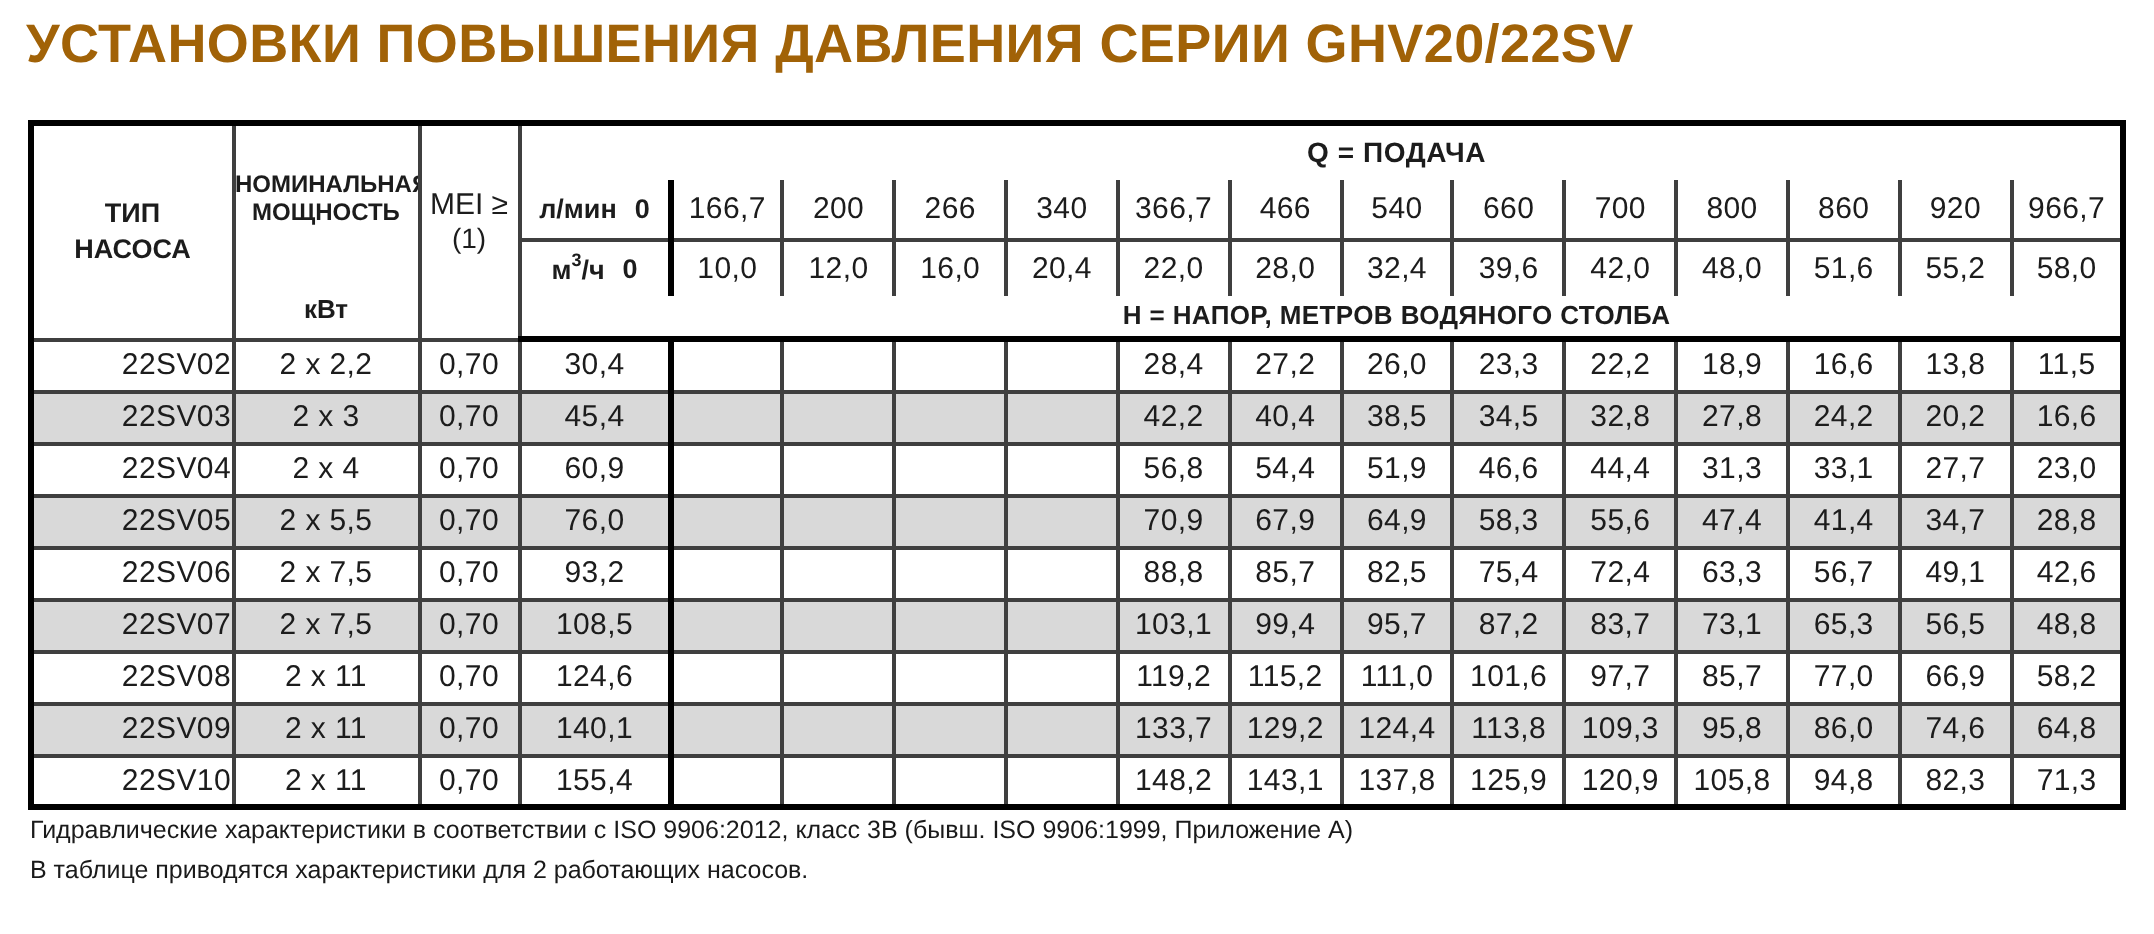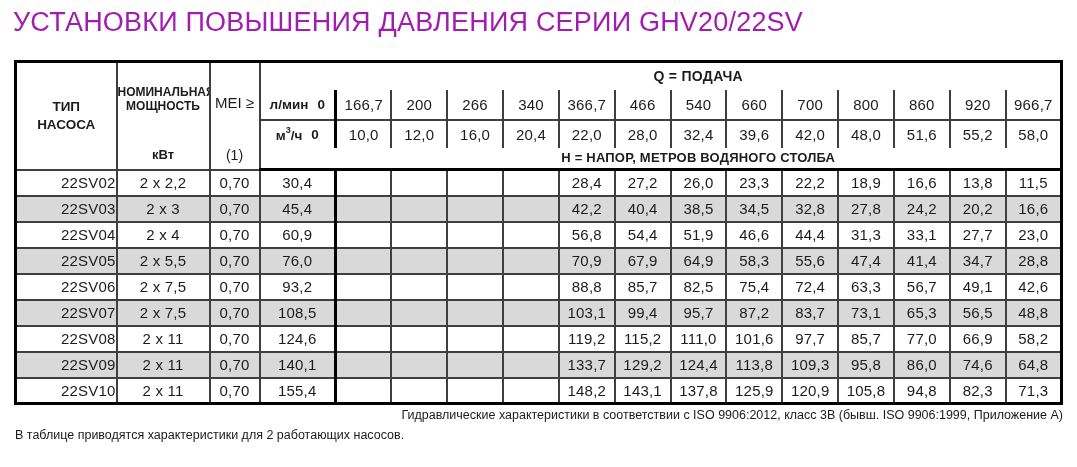--- a/index.html
+++ b/index.html
@@ -1,31 +1,31 @@
 <!DOCTYPE html>
 <html><head>
 <meta charset="utf-8">
 <style>
   * { margin:0; padding:0; box-sizing:border-box; }
   html,body { width:1077px; height:467px; background:#ffffff; }
   body { position:relative; font-family:"Liberation Sans","DejaVu Sans",sans-serif; color:#111; overflow:hidden; }
 
-  .title { position:absolute; left:13px; top:7px; font-size:27px; font-weight:400; color:#a21caf; white-space:nowrap; letter-spacing:0.2px; }
+  .title { position:absolute; left:13px; top:7px; font-size:27px; font-weight:700; color:#a16207; white-space:nowrap; letter-spacing:0.2px; }
 
   table.spec-table { position:absolute; left:14px; top:60px; width:1049px; border-collapse:collapse; table-layout:fixed; border:3px solid #000; }
   td { text-align:center; vertical-align:middle; font-size:15px; color:#1c1c1c; overflow:hidden; white-space:nowrap; }
 
   
   .cell-type, .cell-power, .cell-mei { border-right:2px solid #3f3f3f; background:#fff; }
   .vstack { display:flex; flex-direction:column; height:104px; }
   .type-stack { justify-content:center; font-weight:700; font-size:13.5px; line-height:1.35; }
   .power-stack { justify-content:space-between; padding:21px 0 6px; }
   .power-top { font-weight:700; font-size:12px; line-height:1.2; }
   .power-unit { font-weight:700; font-size:13px; }
-  .mei-stack { justify-content:space-between; padding:30px 0 5px; }
+  .mei-stack { padding:30px 0 5px; }
   .mei-top { font-size:15px; }
   .mei-note { font-size:14px; }
 
   .row-q { height:28px; }
   .cell-q { font-weight:700; font-size:14px; padding-left:76px; letter-spacing:0.3px;margin-left:16px; }
   .row-lmin { height:30px;margin-top:33px; }
   .row-m3h { height:28px; }
   .row-lmin td { border-bottom:2px solid #3f3f3f; }
   .cell-flow-label { font-weight:700; font-size:13.5px; border-right:3px solid #000; }
   .cell-flow-label .zero { margin-left:9px; }
@@ -37,21 +37,21 @@
   
   tr.data { height:26px; }
   tr.data td { border:2px solid #3f3f3f; background:#fff; letter-spacing:0.2px; }
   tr.data.alt td { background:#d9d9d9; }
   tr.data td.c-type { text-align:right; padding-left:7px; }
   tr.data td.c-h0 { border-right:3px solid #000; }
 
   
   .footnotes { position:absolute; left:15px; top:405px; width:1048px; font-size:12.5px; color:#1a1a1a; }
   .foot-line { height:20px; line-height:20px; white-space:nowrap; }
-  .foot-row1 { display:flex; justify-content:flex-end; }
+  .foot-row1 { display:flex; justify-content:center;flex-direction:column; }
 </style>
 </head>
 <body>
 
 <h1 class="title">УСТАНОВКИ ПОВЫШЕНИЯ ДАВЛЕНИЯ СЕРИИ GHV20/22SV</h1>
 
 <table class="spec-table">
   <colgroup>
     <col style="width:101px">
       <col style="width:93px">

